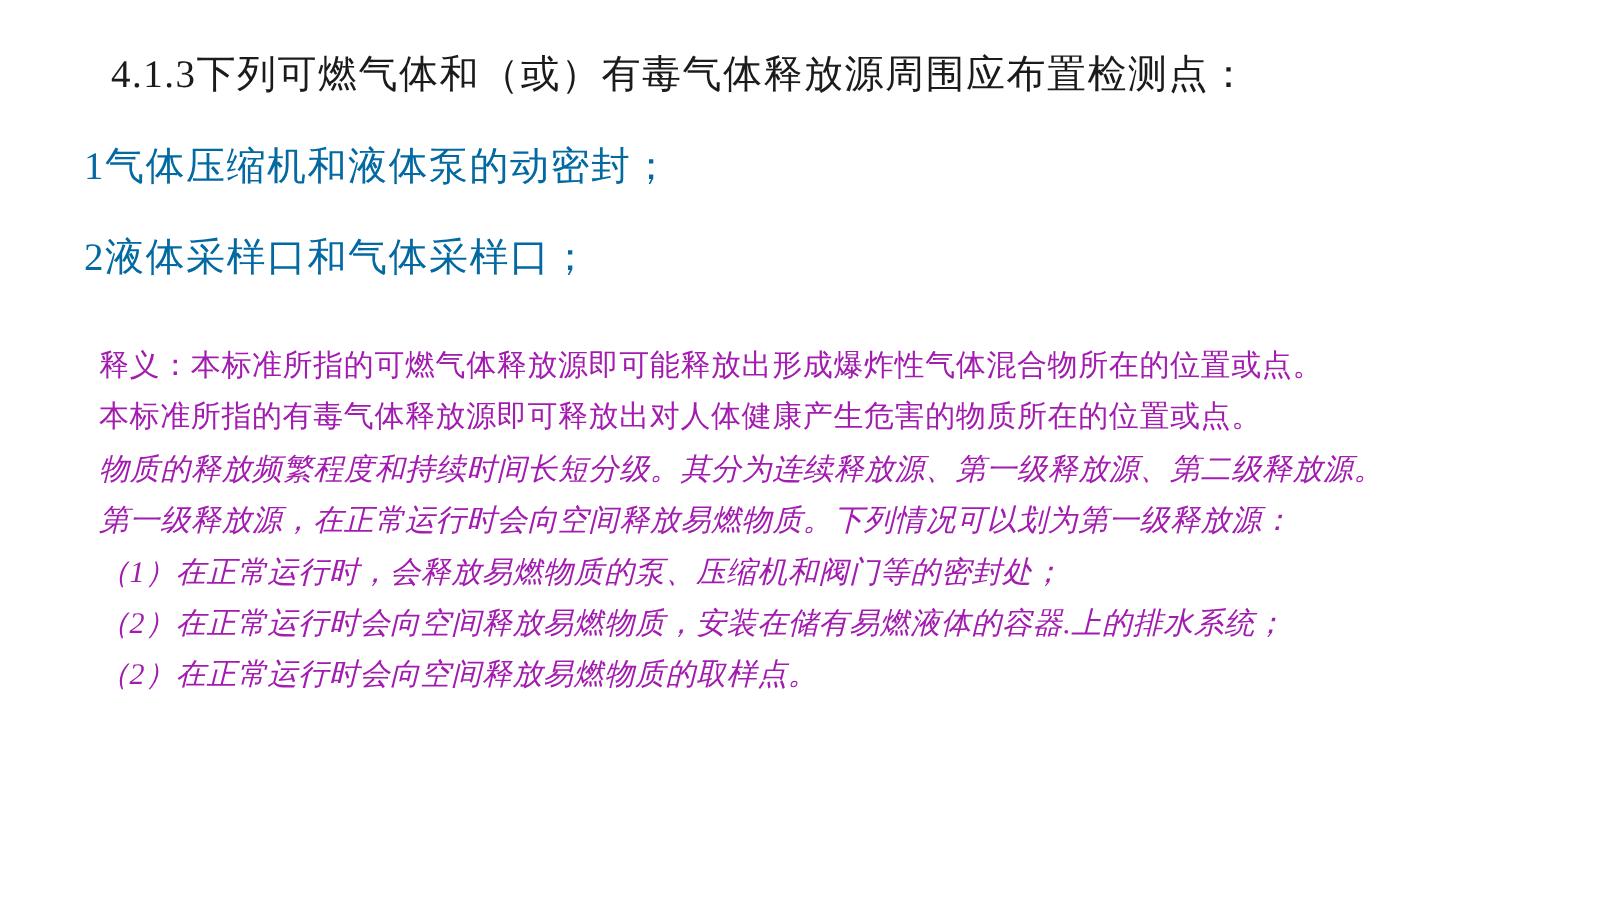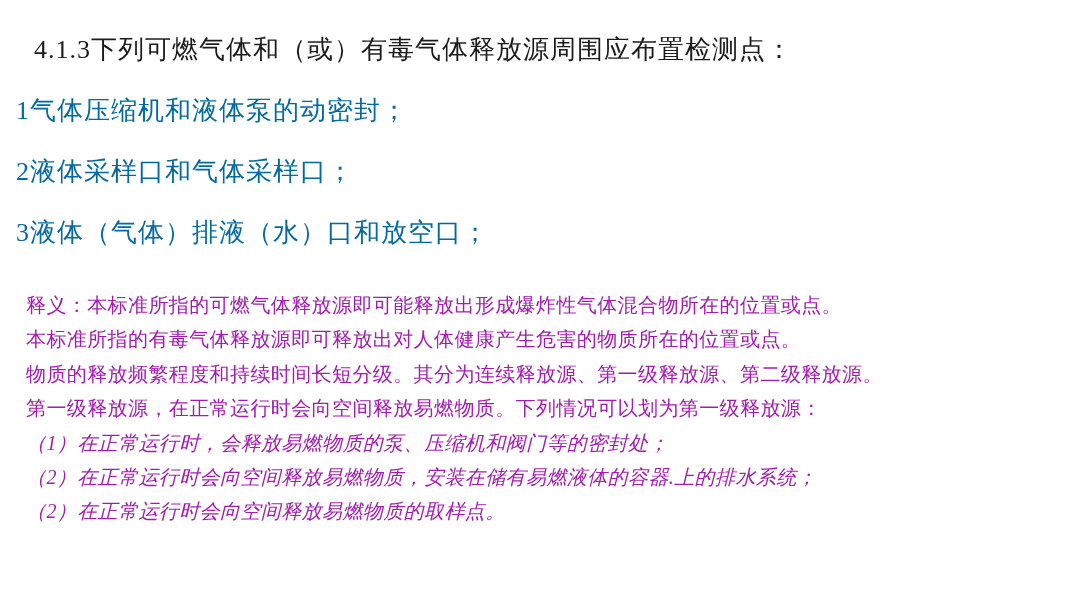--- a/index.html
+++ b/index.html
@@ -11,21 +11,21 @@
     height: 608px;
     background: #ffffff;
     font-family: "Liberation Serif", "DejaVu Serif", serif;
     overflow: hidden;
   }
   .page {
     position: relative;
     width: 1080px;
     height: 608px;
     box-sizing: border-box;
-    padding: 22px 40px 0 16px;
+    padding: 22px 40px 0 56px;
   }
   .clause-heading {
     font-size: 26px;
     color: #1b1b1b;
     letter-spacing: 1px;
     margin: 8px 0 0 18px;
     line-height: 1.5;
     white-space: nowrap;
   }
   .clause-list {
@@ -46,37 +46,37 @@
   }
   .note-line {
     font-size: 20px;
     color: #a21caf;
     line-height: 1.72;
     letter-spacing: 0.4px;
     white-space: nowrap;
   }
   .note-line.indent {
     padding-left: 0;
+    font-style: italic;
   }
   .note-line.sub {
     padding-left: 0;
     font-style: italic;
   }
 </style>
 </head>
 <body>
 
 <div class="page">
 
   <div class="clause-heading">4.1.3下列可燃气体和（或）有毒气体释放源周围应布置检测点：</div>
 
   <ul class="clause-list">
     <li class="clause-item">1气体压缩机和液体泵的动密封；</li>
     <li class="clause-item">2液体采样口和气体采样口；</li>
-    <li class="clause-item">3液体（气体）排液（水）口和放空口；</li>
   </ul>
 
   <div class="note-block">
     <div class="note-line">释义：本标准所指的可燃气体释放源即可能释放出形成爆炸性气体混合物所在的位置或点。</div>
     <div class="note-line">本标准所指的有毒气体释放源即可释放出对人体健康产生危害的物质所在的位置或点。</div>
     <div class="note-line indent">物质的释放频繁程度和持续时间长短分级。其分为连续释放源、第一级释放源、第二级释放源。</div>
     <div class="note-line indent">第一级释放源，在正常运行时会向空间释放易燃物质。下列情况可以划为第一级释放源：</div>
     <div class="note-line sub">（1）在正常运行时，会释放易燃物质的泵、压缩机和阀门等的密封处；</div>
     <div class="note-line sub">（2）在正常运行时会向空间释放易燃物质，安装在储有易燃液体的容器.上的排水系统；</div>
     <div class="note-line sub">（2）在正常运行时会向空间释放易燃物质的取样点。</div>

